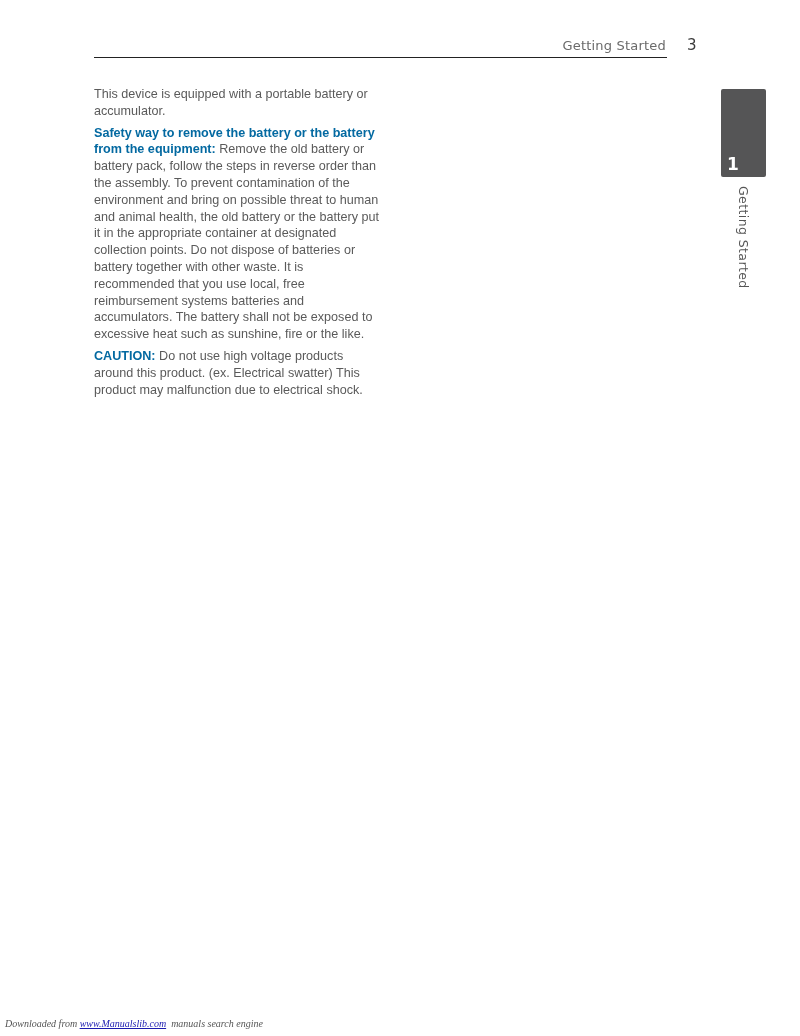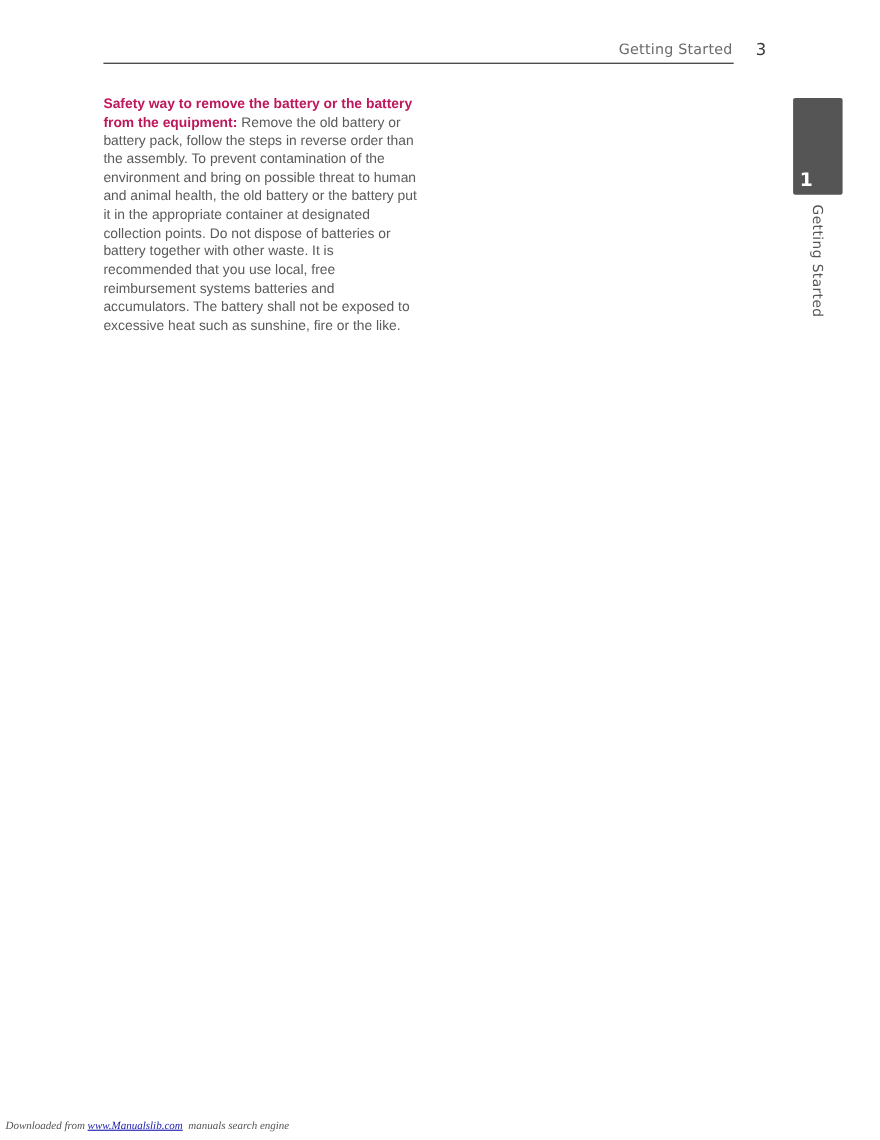--- a/index.html
+++ b/index.html
@@ -75,21 +75,21 @@
       font-family: "Liberation Sans", sans-serif;
       font-size: 12.6px;
       line-height: 16.8px;
       color: #5a5a5a;
     }
     .body-column p {
       margin: 0 0 5px 0;
     }
     .body-column .lead {
       font-weight: bold;
-      color: #be185d;
+      color: #0369a1;
     }
     .footer {
       position: absolute;
       left: 5px;
       top: 1018px;
       font-family: "Liberation Serif", serif;
       font-size: 10px;
       color: #555555;
       font-style: italic;
     }
@@ -105,19 +105,25 @@
 <div class="page-number">3</div>
 <div class="header-rule"></div>
 
 <div class="chapter-tab">
   <span class="chapter-number">1</span>
 </div>
 <div class="chapter-label">Getting Started</div>
 
 <div class="body-column">
   <p>
+    <span>This device is equipped with a portable battery or accumulator.</span>
+  </p>
+  <p>
     <span class="lead">Safety way to remove the battery or the battery from the equipment:</span><span> Remove the old battery or battery pack, follow the steps in reverse order than the assembly. To prevent contamination of the environment and bring on possible threat to human and animal health, the old battery or the battery put it in the appropriate container at designated collection points. Do not dispose of batteries or battery together with other waste. It is recommended that you use local, free reimbursement systems batteries and accumulators. The battery shall not be exposed to excessive heat such as sunshine, fire or the like.</span>
+  </p>
+  <p>
+    <span class="lead">CAUTION:</span><span> Do not use high voltage products around this product. (ex. Electrical swatter) This product may malfunction due to electrical shock.</span>
   </p>
 </div>
 
 <div class="footer">
   <span>Downloaded from </span><a>www.Manualslib.com</a><span style="white-space:pre">  manuals search engine</span>
 </div>
 
 </body></html>

